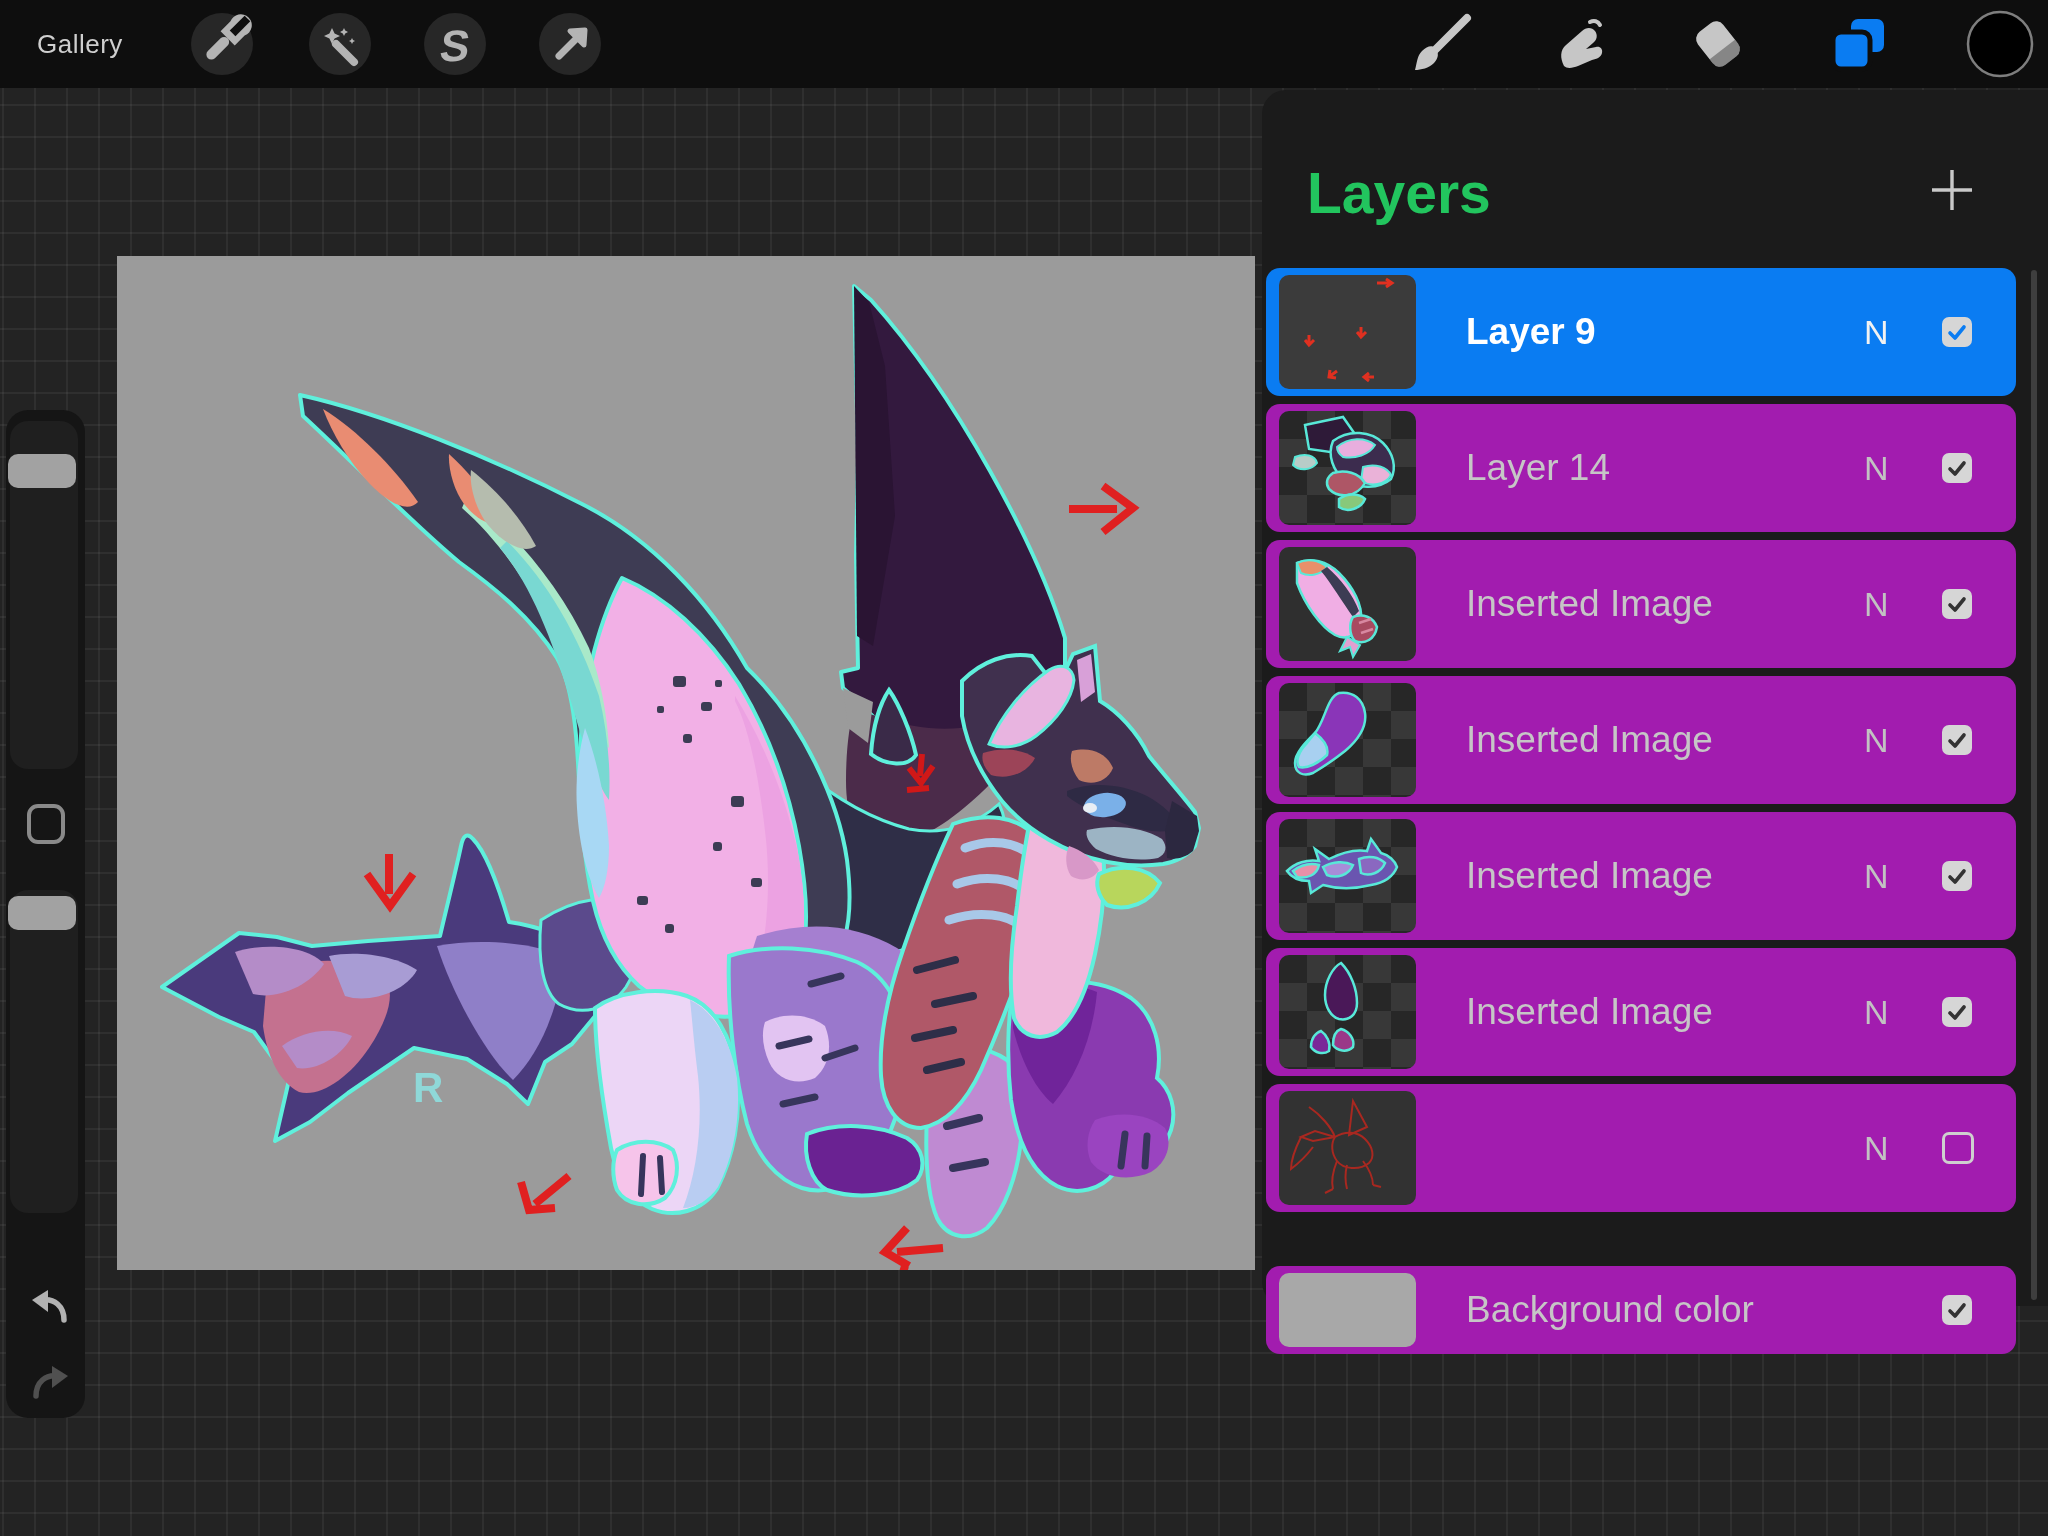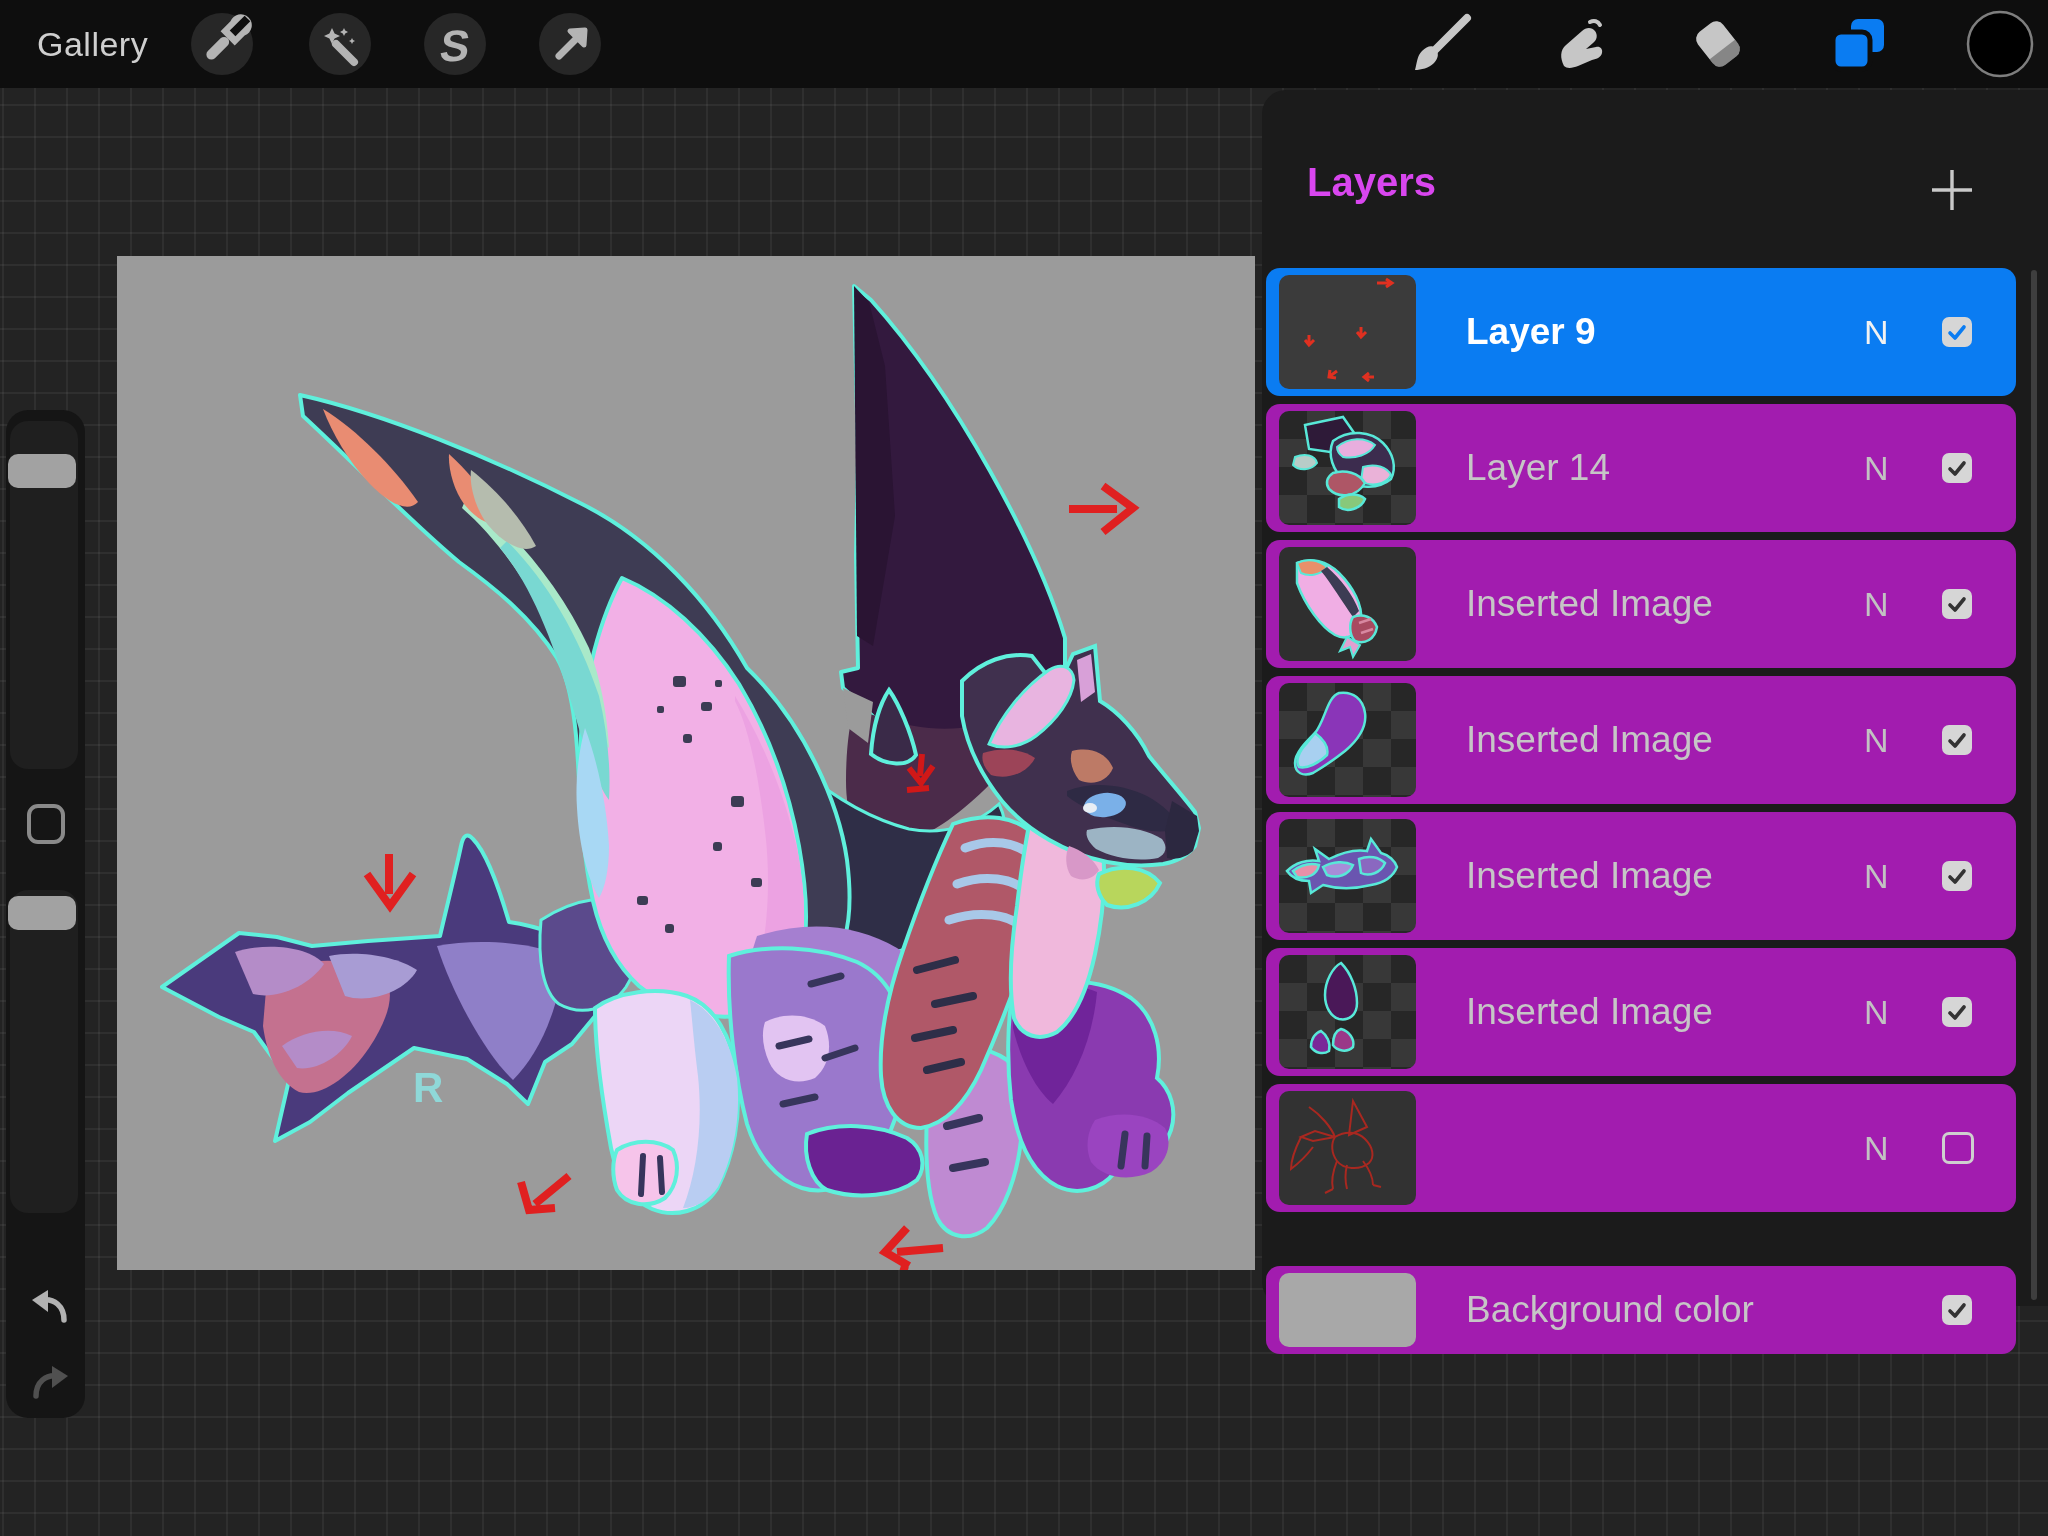--- a/index.html
+++ b/index.html
@@ -2,29 +2,29 @@
 <html><head>
 <meta charset="utf-8">
 <style>
   html,body{margin:0;padding:0;width:2048px;height:1536px;overflow:hidden;background:#232323;font-family:"Liberation Sans",sans-serif;}
   #stage{position:absolute;inset:0;width:2048px;height:1536px;
     background-image:
       linear-gradient(to right, rgba(255,255,255,0.055) 0 2px, transparent 2px),
       linear-gradient(to bottom, rgba(255,255,255,0.055) 0 2px, transparent 2px);
     background-size:32px 32px;background-position:2px 8px;background-color:#232323;}
   #topbar{position:absolute;left:0;top:0;width:2048px;height:88px;background:#0e0e0e;z-index:30;}
-  #gallery{position:absolute;left:37px;top:0;height:88px;line-height:88px;font-size:34px;color:#cfcfcf;letter-spacing:0.5px;}
+  #gallery{position:absolute;left:37px;top:0;height:88px;line-height:88px;font-size:26px;color:#cfcfcf;letter-spacing:0.5px;}
   .cbtn{position:absolute;top:13px;width:62px;height:62px;border-radius:50%;background:#272727;}
   #canvas{position:absolute;left:117px;top:256px;width:1138px;height:1014px;background:#9b9b9b;z-index:5;}
   #sidebar{position:absolute;left:6px;top:410px;width:79px;height:1008px;background:#151515;border-radius:22px;z-index:10;}
   .track{position:absolute;left:4px;width:68px;background:#1f1f1f;border-radius:18px;}
   .handle{position:absolute;left:2px;width:68px;height:34px;background:#a2a2a2;border-radius:10px;}
   #sqbtn{position:absolute;left:21px;top:394px;width:30px;height:32px;border:4px solid #8a8a8a;border-radius:11px;}
   #panel{position:absolute;left:1262px;top:90px;width:786px;height:1216px;background:#1b1b1b;border-radius:24px 0 0 24px;z-index:20;}
-  #paneltitle{position:absolute;left:45px;top:70px;font-size:40px;font-weight:bold;color:#d946ef;}
+  #paneltitle{position:absolute;left:45px;top:70px;font-size:57px;font-weight:bold;color:#22c55e;}
   .row{position:absolute;left:4px;width:750px;height:128px;background:#a21caf;border-radius:14px;}
   .rowsel{background:#0a7cf2;}
   .thumb{position:absolute;left:13px;top:7px;width:137px;height:114px;border-radius:10px;overflow:hidden;background:#3a3a3a;}
   .checker{background-image:conic-gradient(#383838 25%, #272727 0 50%, #383838 0 75%, #272727 0);background-size:56px 56px;}
   .rowtitle{position:absolute;left:200px;top:0;height:128px;line-height:128px;font-size:37px;color:#c6c6c6;}
   .rowsel .rowtitle{color:#ffffff;font-weight:bold;}
   .rowN{position:absolute;left:598px;top:0;height:128px;line-height:128px;font-size:34px;color:#c2c2c2;}
   .rowsel .rowN{color:#f2f2f2;}
   .cbx{position:absolute;left:676px;top:49px;width:30px;height:30px;border-radius:7px;background:#d6d6d6;}
   .cbx svg{position:absolute;left:4px;top:5px;}

